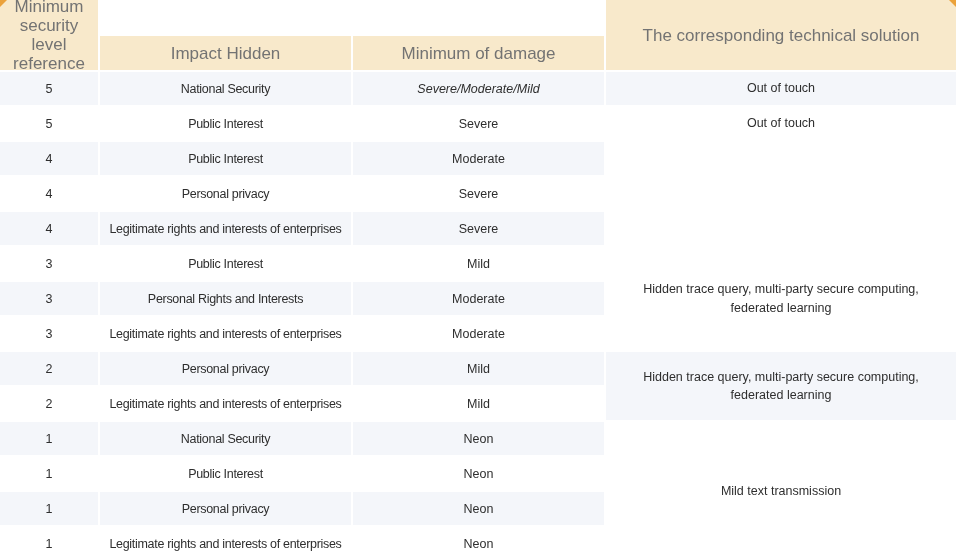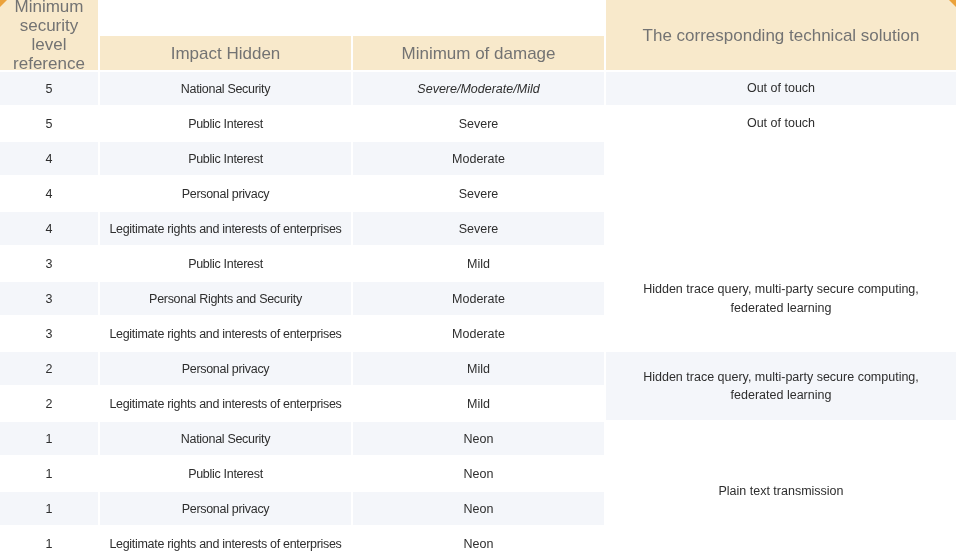--- a/index.html
+++ b/index.html
@@ -88,21 +88,21 @@
     <div class="cell body" style="grid-area: 6 / 1;">4</div>
     <div class="cell body impact" style="grid-area: 6 / 2;">Personal privacy</div>
     <div class="cell body" style="grid-area: 6 / 3;">Severe</div>
     <div class="cell body stripe" style="grid-area: 7 / 1;">4</div>
     <div class="cell body stripe impact" style="grid-area: 7 / 2;">Legitimate rights and interests of enterprises</div>
     <div class="cell body stripe" style="grid-area: 7 / 3;">Severe</div>
     <div class="cell body" style="grid-area: 8 / 1;">3</div>
     <div class="cell body impact" style="grid-area: 8 / 2;">Public Interest</div>
     <div class="cell body" style="grid-area: 8 / 3;">Mild</div>
     <div class="cell body stripe" style="grid-area: 9 / 1;">3</div>
-    <div class="cell body stripe impact" style="grid-area: 9 / 2;">Personal Rights and Security</div>
+    <div class="cell body stripe impact" style="grid-area: 9 / 2;">Personal Rights and Interests</div>
     <div class="cell body stripe" style="grid-area: 9 / 3;">Moderate</div>
     <div class="cell body" style="grid-area: 10 / 1;">3</div>
     <div class="cell body impact" style="grid-area: 10 / 2;">Legitimate rights and interests of enterprises</div>
     <div class="cell body" style="grid-area: 10 / 3;">Moderate</div>
     <div class="cell body stripe" style="grid-area: 11 / 1;">2</div>
     <div class="cell body stripe impact" style="grid-area: 11 / 2;">Personal privacy</div>
     <div class="cell body stripe" style="grid-area: 11 / 3;">Mild</div>
     <div class="cell body" style="grid-area: 12 / 1;">2</div>
     <div class="cell body impact" style="grid-area: 12 / 2;">Legitimate rights and interests of enterprises</div>
     <div class="cell body" style="grid-area: 12 / 3;">Mild</div>
@@ -115,14 +115,14 @@
     <div class="cell body stripe" style="grid-area: 15 / 1;">1</div>
     <div class="cell body stripe impact" style="grid-area: 15 / 2;">Personal privacy</div>
     <div class="cell body stripe" style="grid-area: 15 / 3;">Neon</div>
     <div class="cell body" style="grid-area: 16 / 1;">1</div>
     <div class="cell body impact" style="grid-area: 16 / 2;">Legitimate rights and interests of enterprises</div>
     <div class="cell body" style="grid-area: 16 / 3;">Neon</div>
     <div class="cell body solution stripe" style="grid-area: 3 / 4 / span 1;">Out of touch</div>
     <div class="cell body solution" style="grid-area: 4 / 4 / span 1;">Out of touch</div>
     <div class="cell body solution" style="grid-area: 8 / 4 / span 3;">Hidden trace query, multi-party secure computing, federated learning</div>
     <div class="cell body solution stripe" style="grid-area: 11 / 4 / span 2;">Hidden trace query, multi-party secure computing, federated learning</div>
-    <div class="cell body solution" style="grid-area: 13 / 4 / span 4;">Plain text transmission</div>
+    <div class="cell body solution" style="grid-area: 13 / 4 / span 4;">Mild text transmission</div>
   </div>
 
 </body></html>

